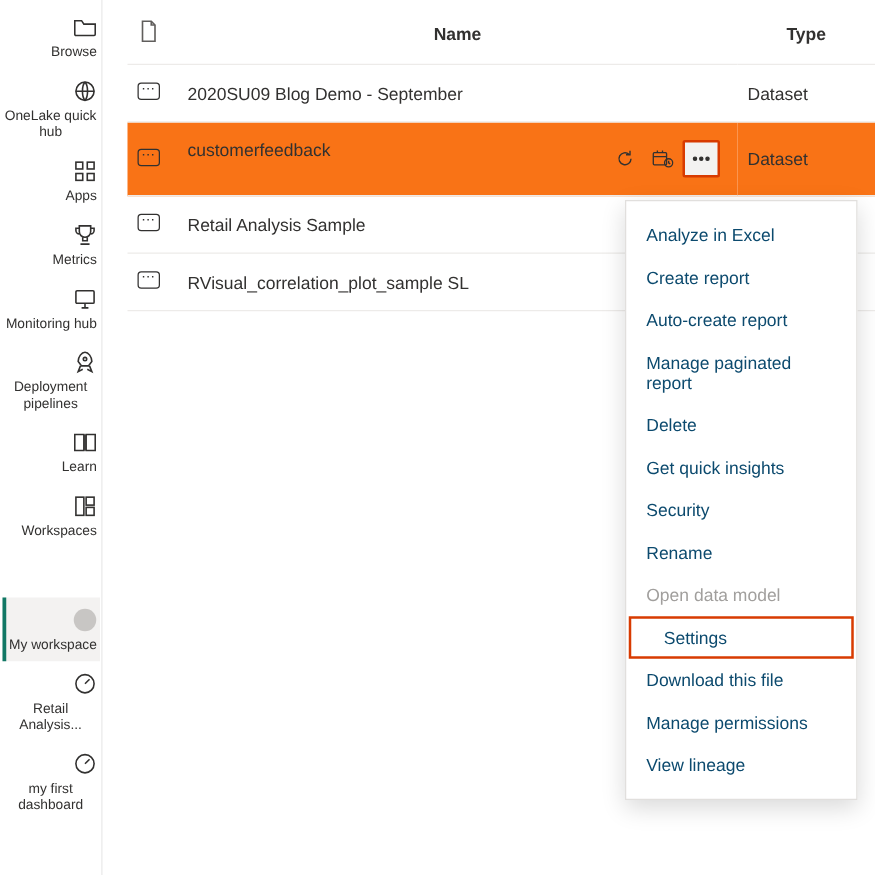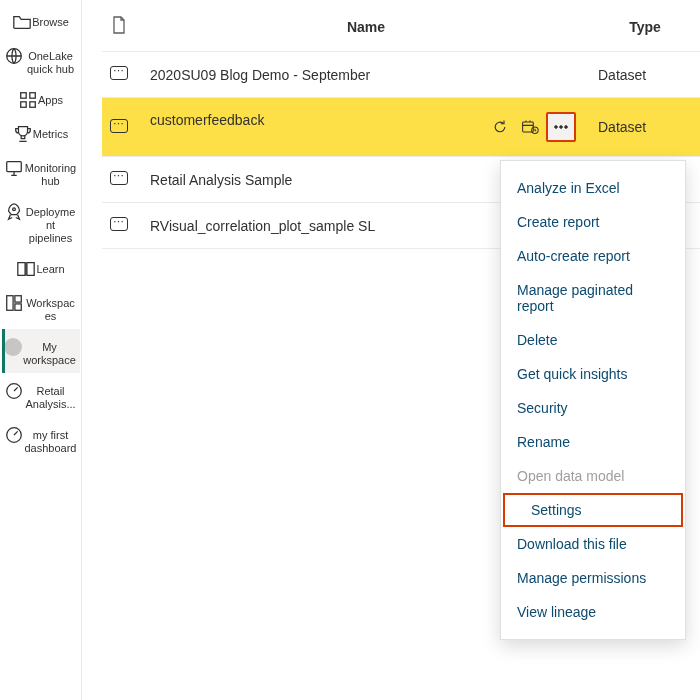--- a/index.html
+++ b/index.html
@@ -18,39 +18,40 @@
     border-right: 1px solid #eaeaea;
     display: flex;
     flex-direction: column;
     align-items: center;
     padding-top: 4px;
     overflow-y: auto;
   }
   .side-item {
     width: 78px;
     display: flex;
-    flex-direction: row;
-    align-items: flex-start;
+    flex-direction: column;
+    align-items: flex-end;
     justify-content: center;
     padding: 8px 2px 6px;
     cursor: pointer;
     text-align: center;
     position: relative;
   }
   .side-item .ico { width: 20px; height: 20px; display:flex; align-items:center; justify-content:center; }
   .side-item .ico svg { stroke:#323130; }
   .side-item .lbl {
     font-size: 11px;
     line-height: 13px;
     margin-top: 4px;
     color: #323130;
     word-break: break-word;
   }
   .side-item.selected {
     background: #f3f2f1;
+    margin-top: 40px;
   }
   .side-item.selected::before {
     content:"";
     position:absolute;
     left:0; top:0; bottom:0;
     width:3px;
     background:#117865;
   }
   .side-item .avatar {
     width:18px;height:18px;border-radius:50%;background:#c8c6c4;
@@ -70,21 +71,21 @@
   }
   table.files th.icon-col, table.files td.icon-col { width:34px; text-align:center;}
   table.files th.name-col, table.files td.name-col { padding-left:14px;}
   table.files th.type-col, table.files td.type-col { width:110px;}
   table.files td {
     padding: 14px 8px;
     border-bottom: 1px solid #edebe9;
     font-size:14px;
     vertical-align: middle;
   }
-  tr.hot td { background:#fde047; }
+  tr.hot td { background:#f97316; }
   .row-actions { display:inline-flex; gap:2px; align-items:center; float:right; margin-right:6px;}
   .row-action-btn {
     width:28px;height:28px;display:flex;align-items:center;justify-content:center;
     cursor:pointer;border-radius:2px;
   }
   .row-action-btn svg{stroke:#323130;}
   .more-highlight {
     border:2px solid #d83b01;
     background:#f3f2f1;
     width:30px;height:30px;

